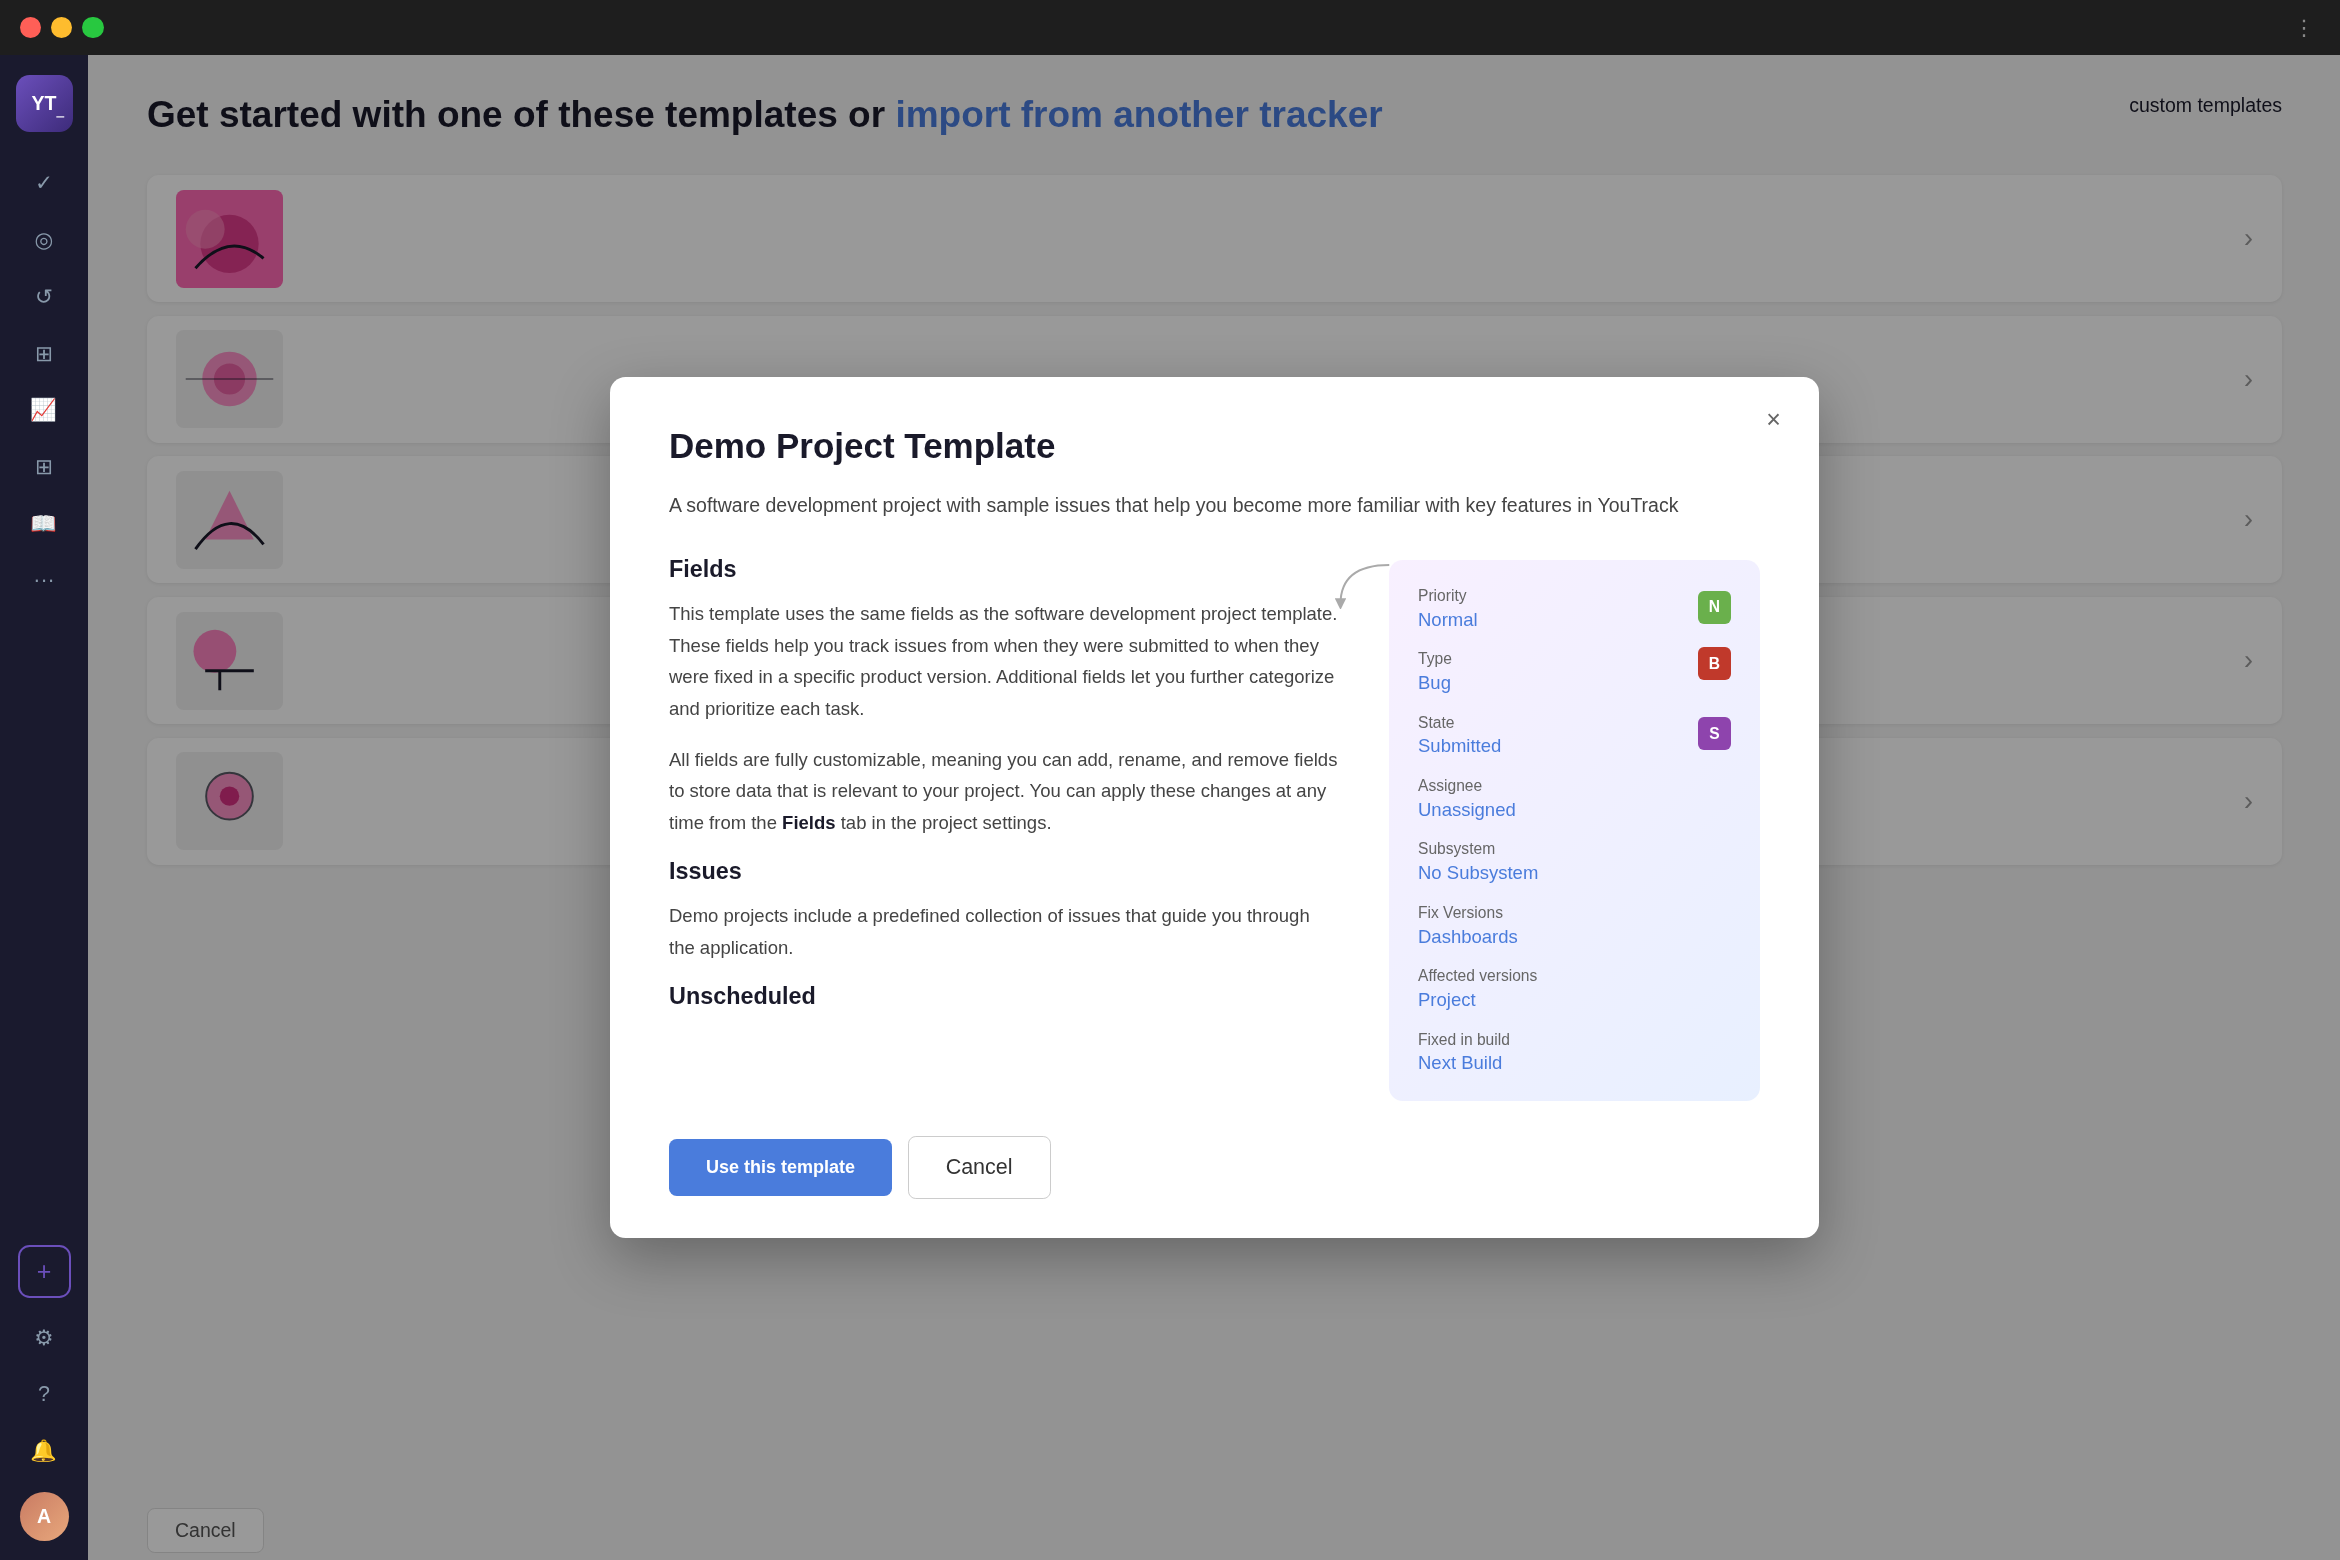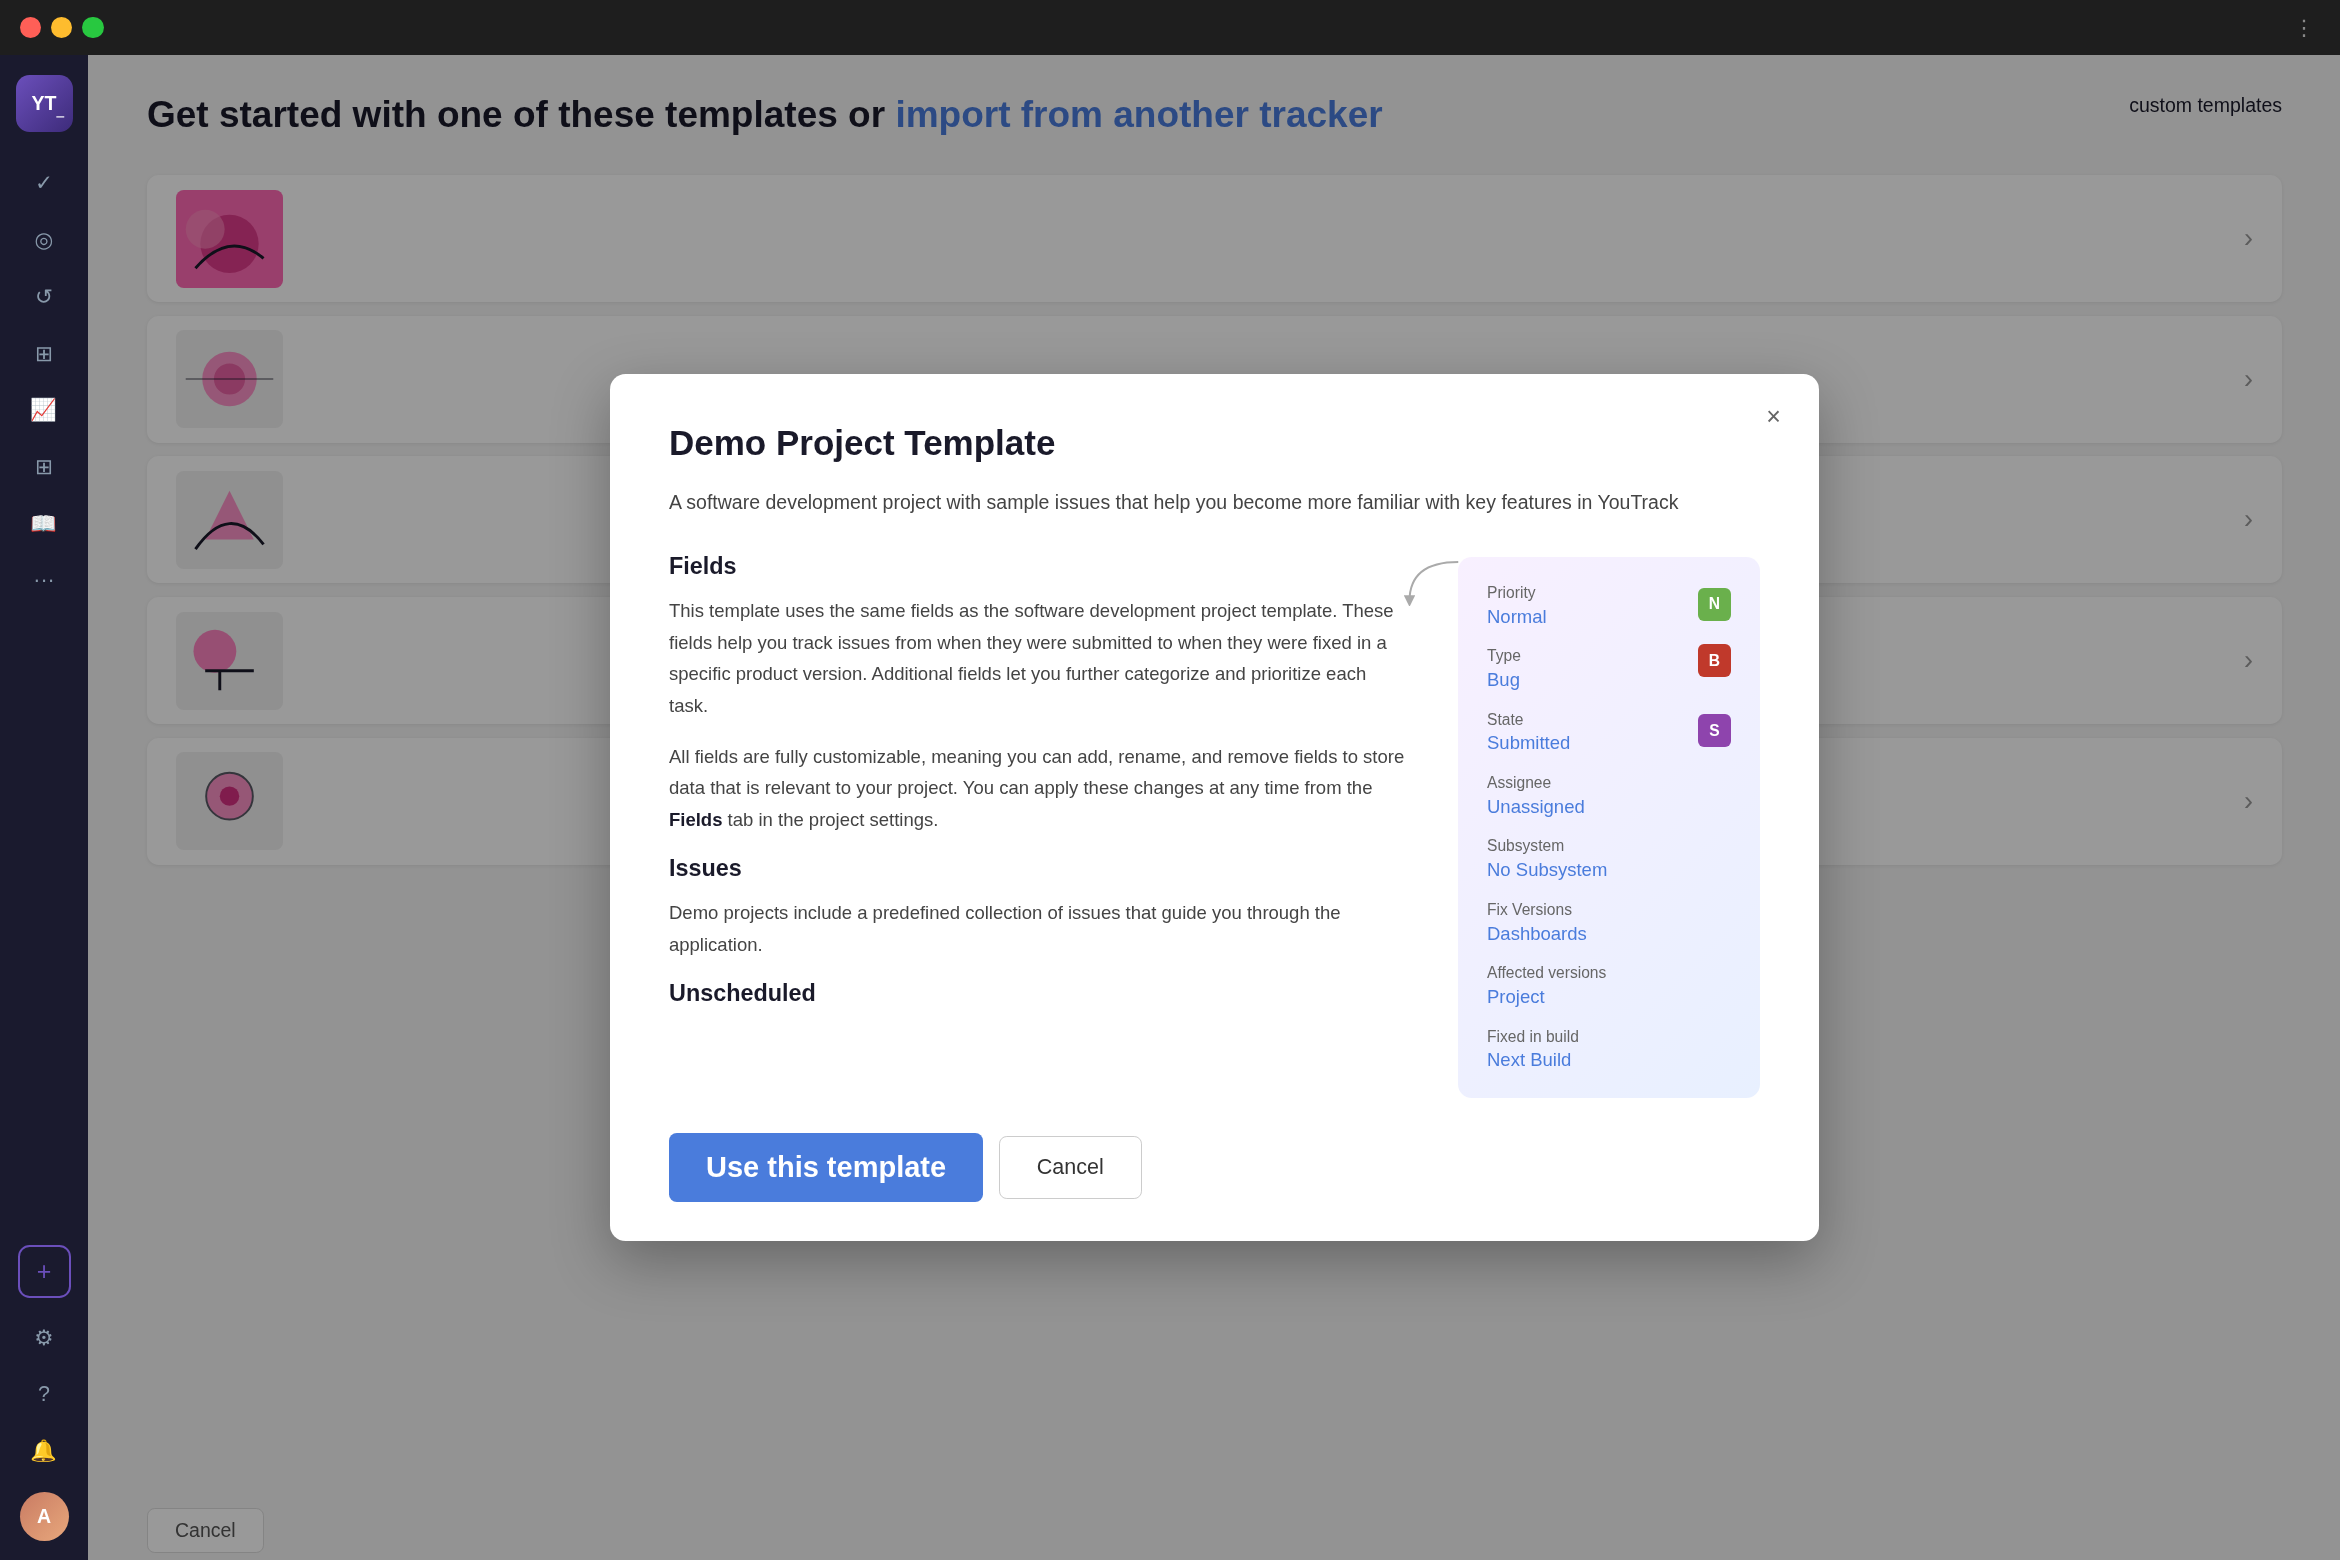--- a/index.html
+++ b/index.html
@@ -267,21 +267,21 @@
       display: flex;
       gap: 49px;
     }
 
     .modal-left {
       flex: 1;
       overflow-y: auto;
     }
 
     .modal-right {
-      width: 302px;
+      width: 371px;
       flex-shrink: 0;
     }
 
     .section-heading {
       font-size: 23.4px;
       font-weight: 700;
       color: #1a1a2a;
       margin-bottom: 15.6px;
       margin-top: 5.9px;
     }
@@ -347,21 +347,21 @@
       gap: 15.6px;
       align-items: center;
     }
 
     .btn-primary {
       background: #4a7cdc;
       color: white;
       border: none;
       border-radius: 7.8px;
       padding: 17.6px 37px;
-      font-size: 29px;
+      font-size: 18px;
       font-weight: 600;
       cursor: pointer;
     }
 
     .btn-secondary {
       background: white;
       color: #333;
       border: 1px solid #ccc;
       border-radius: 7.8px;
       padding: 17.6px 37px;

